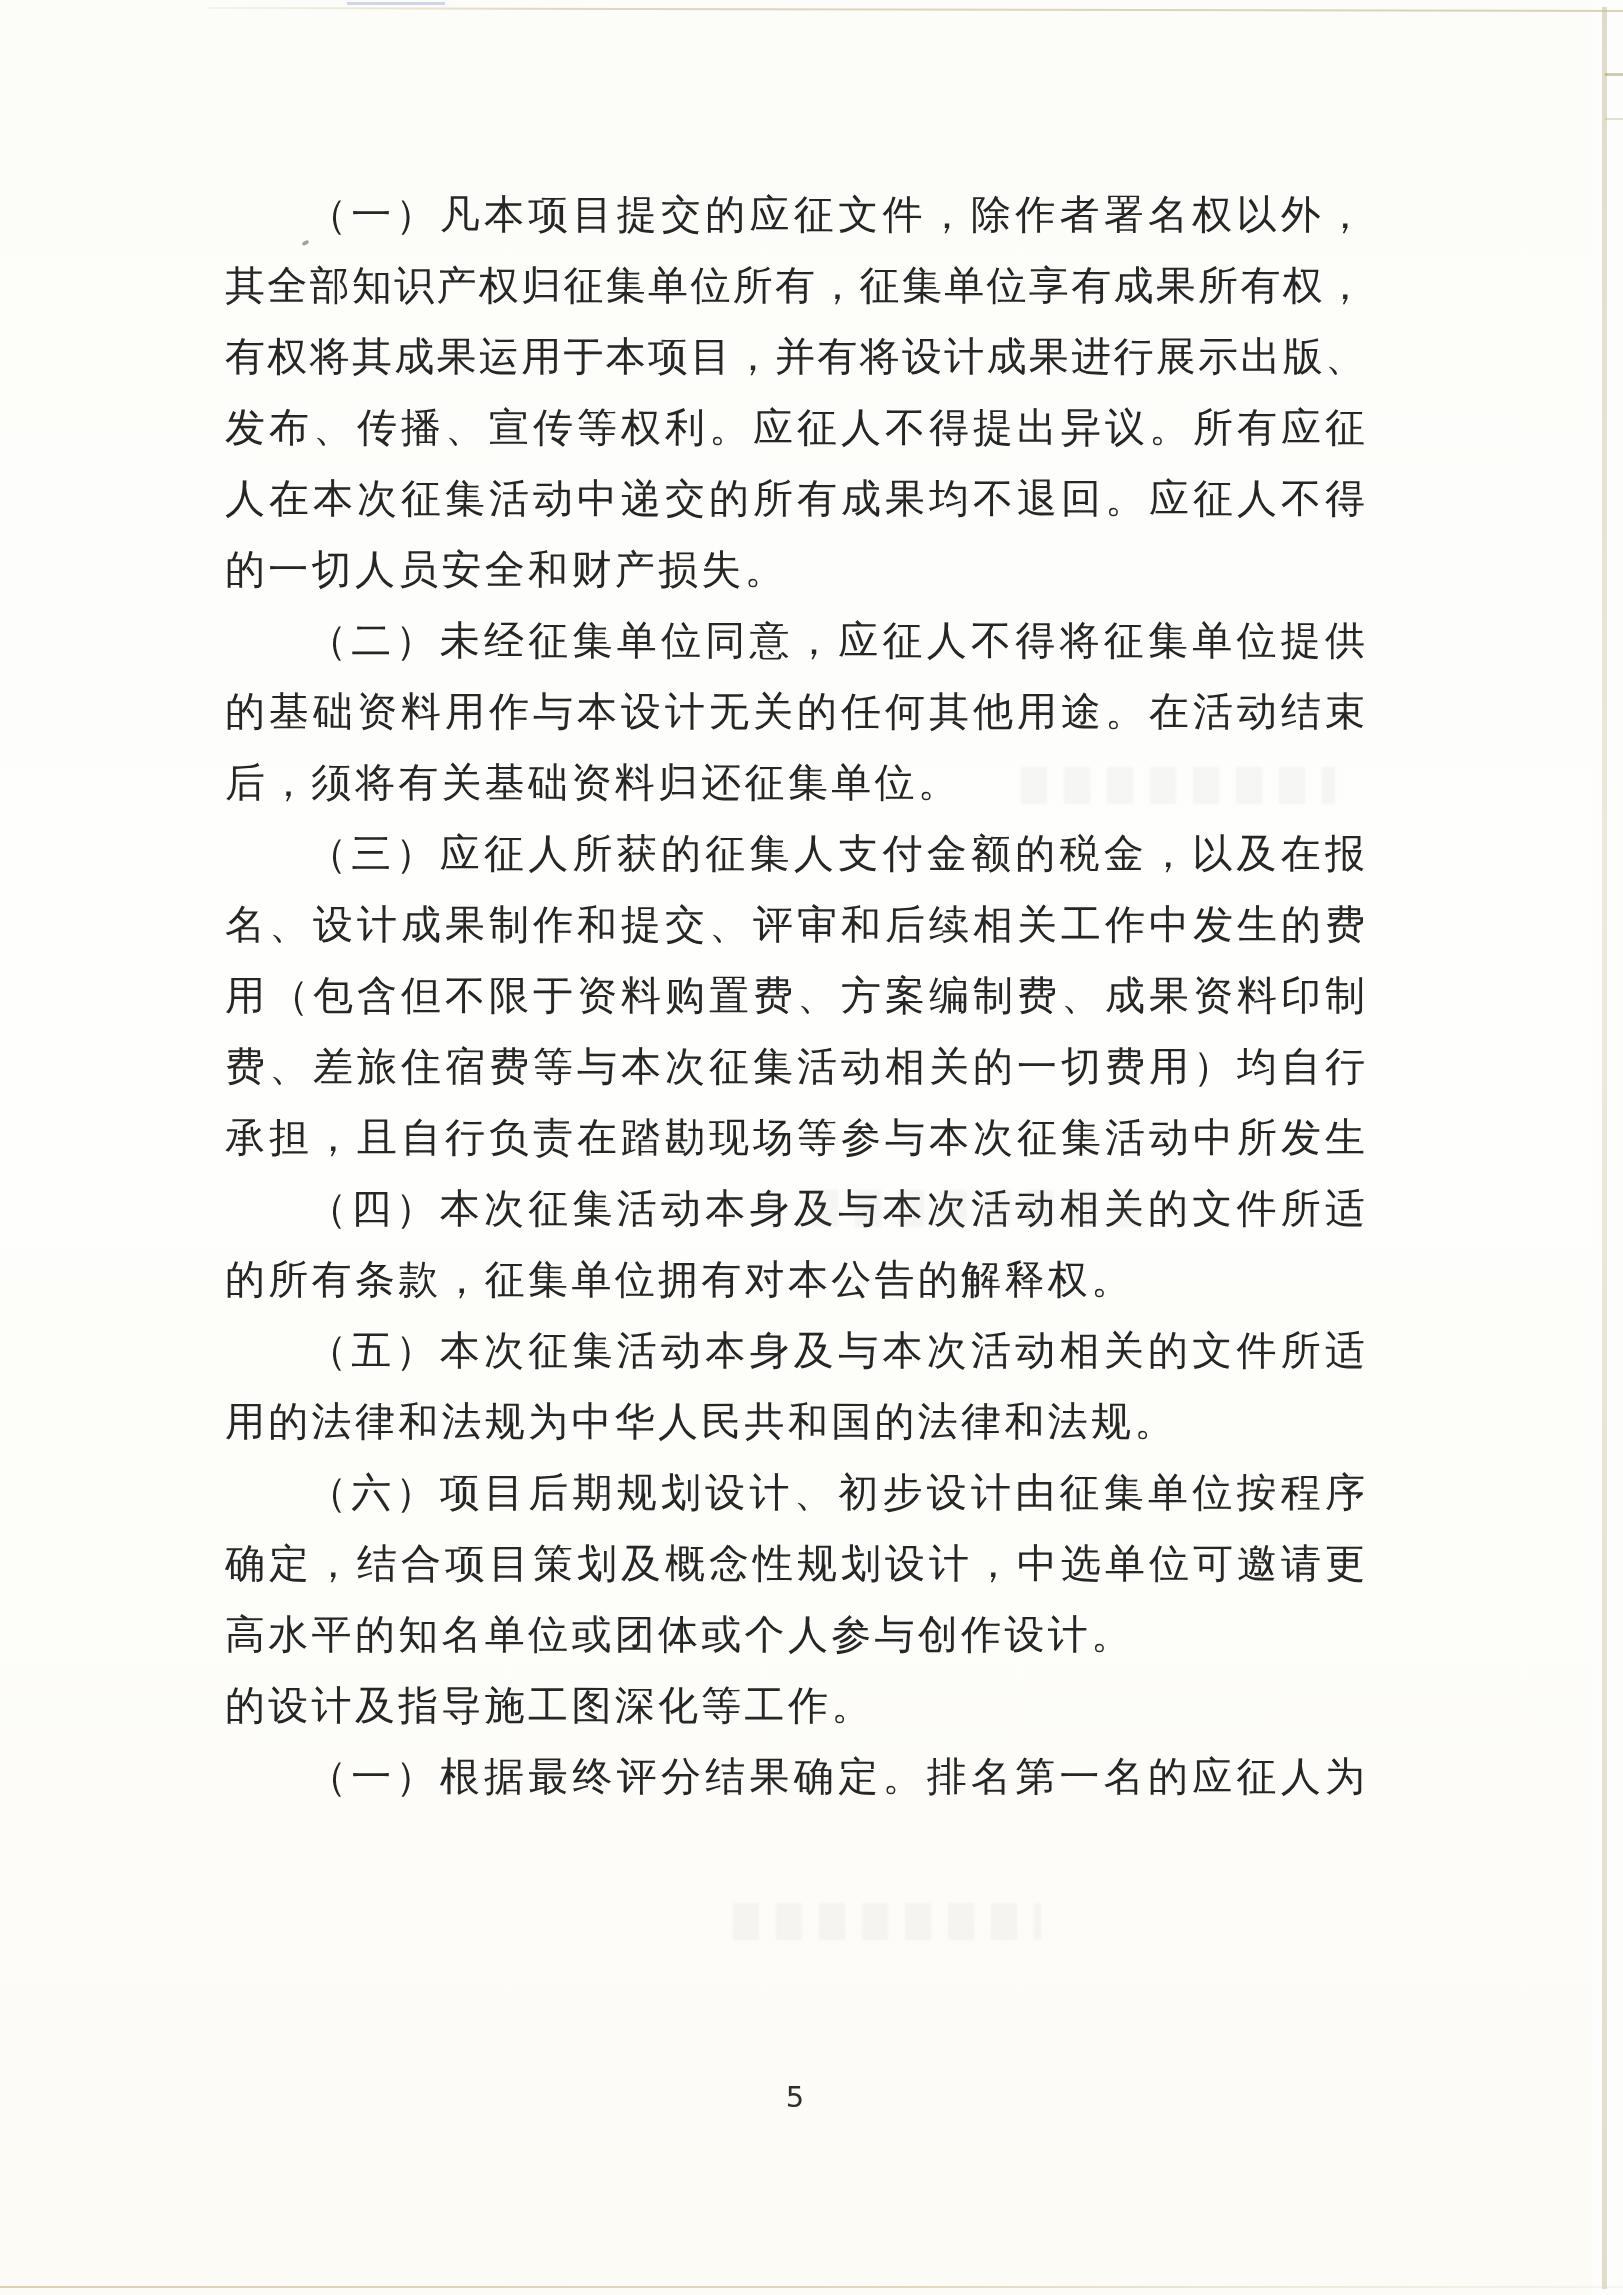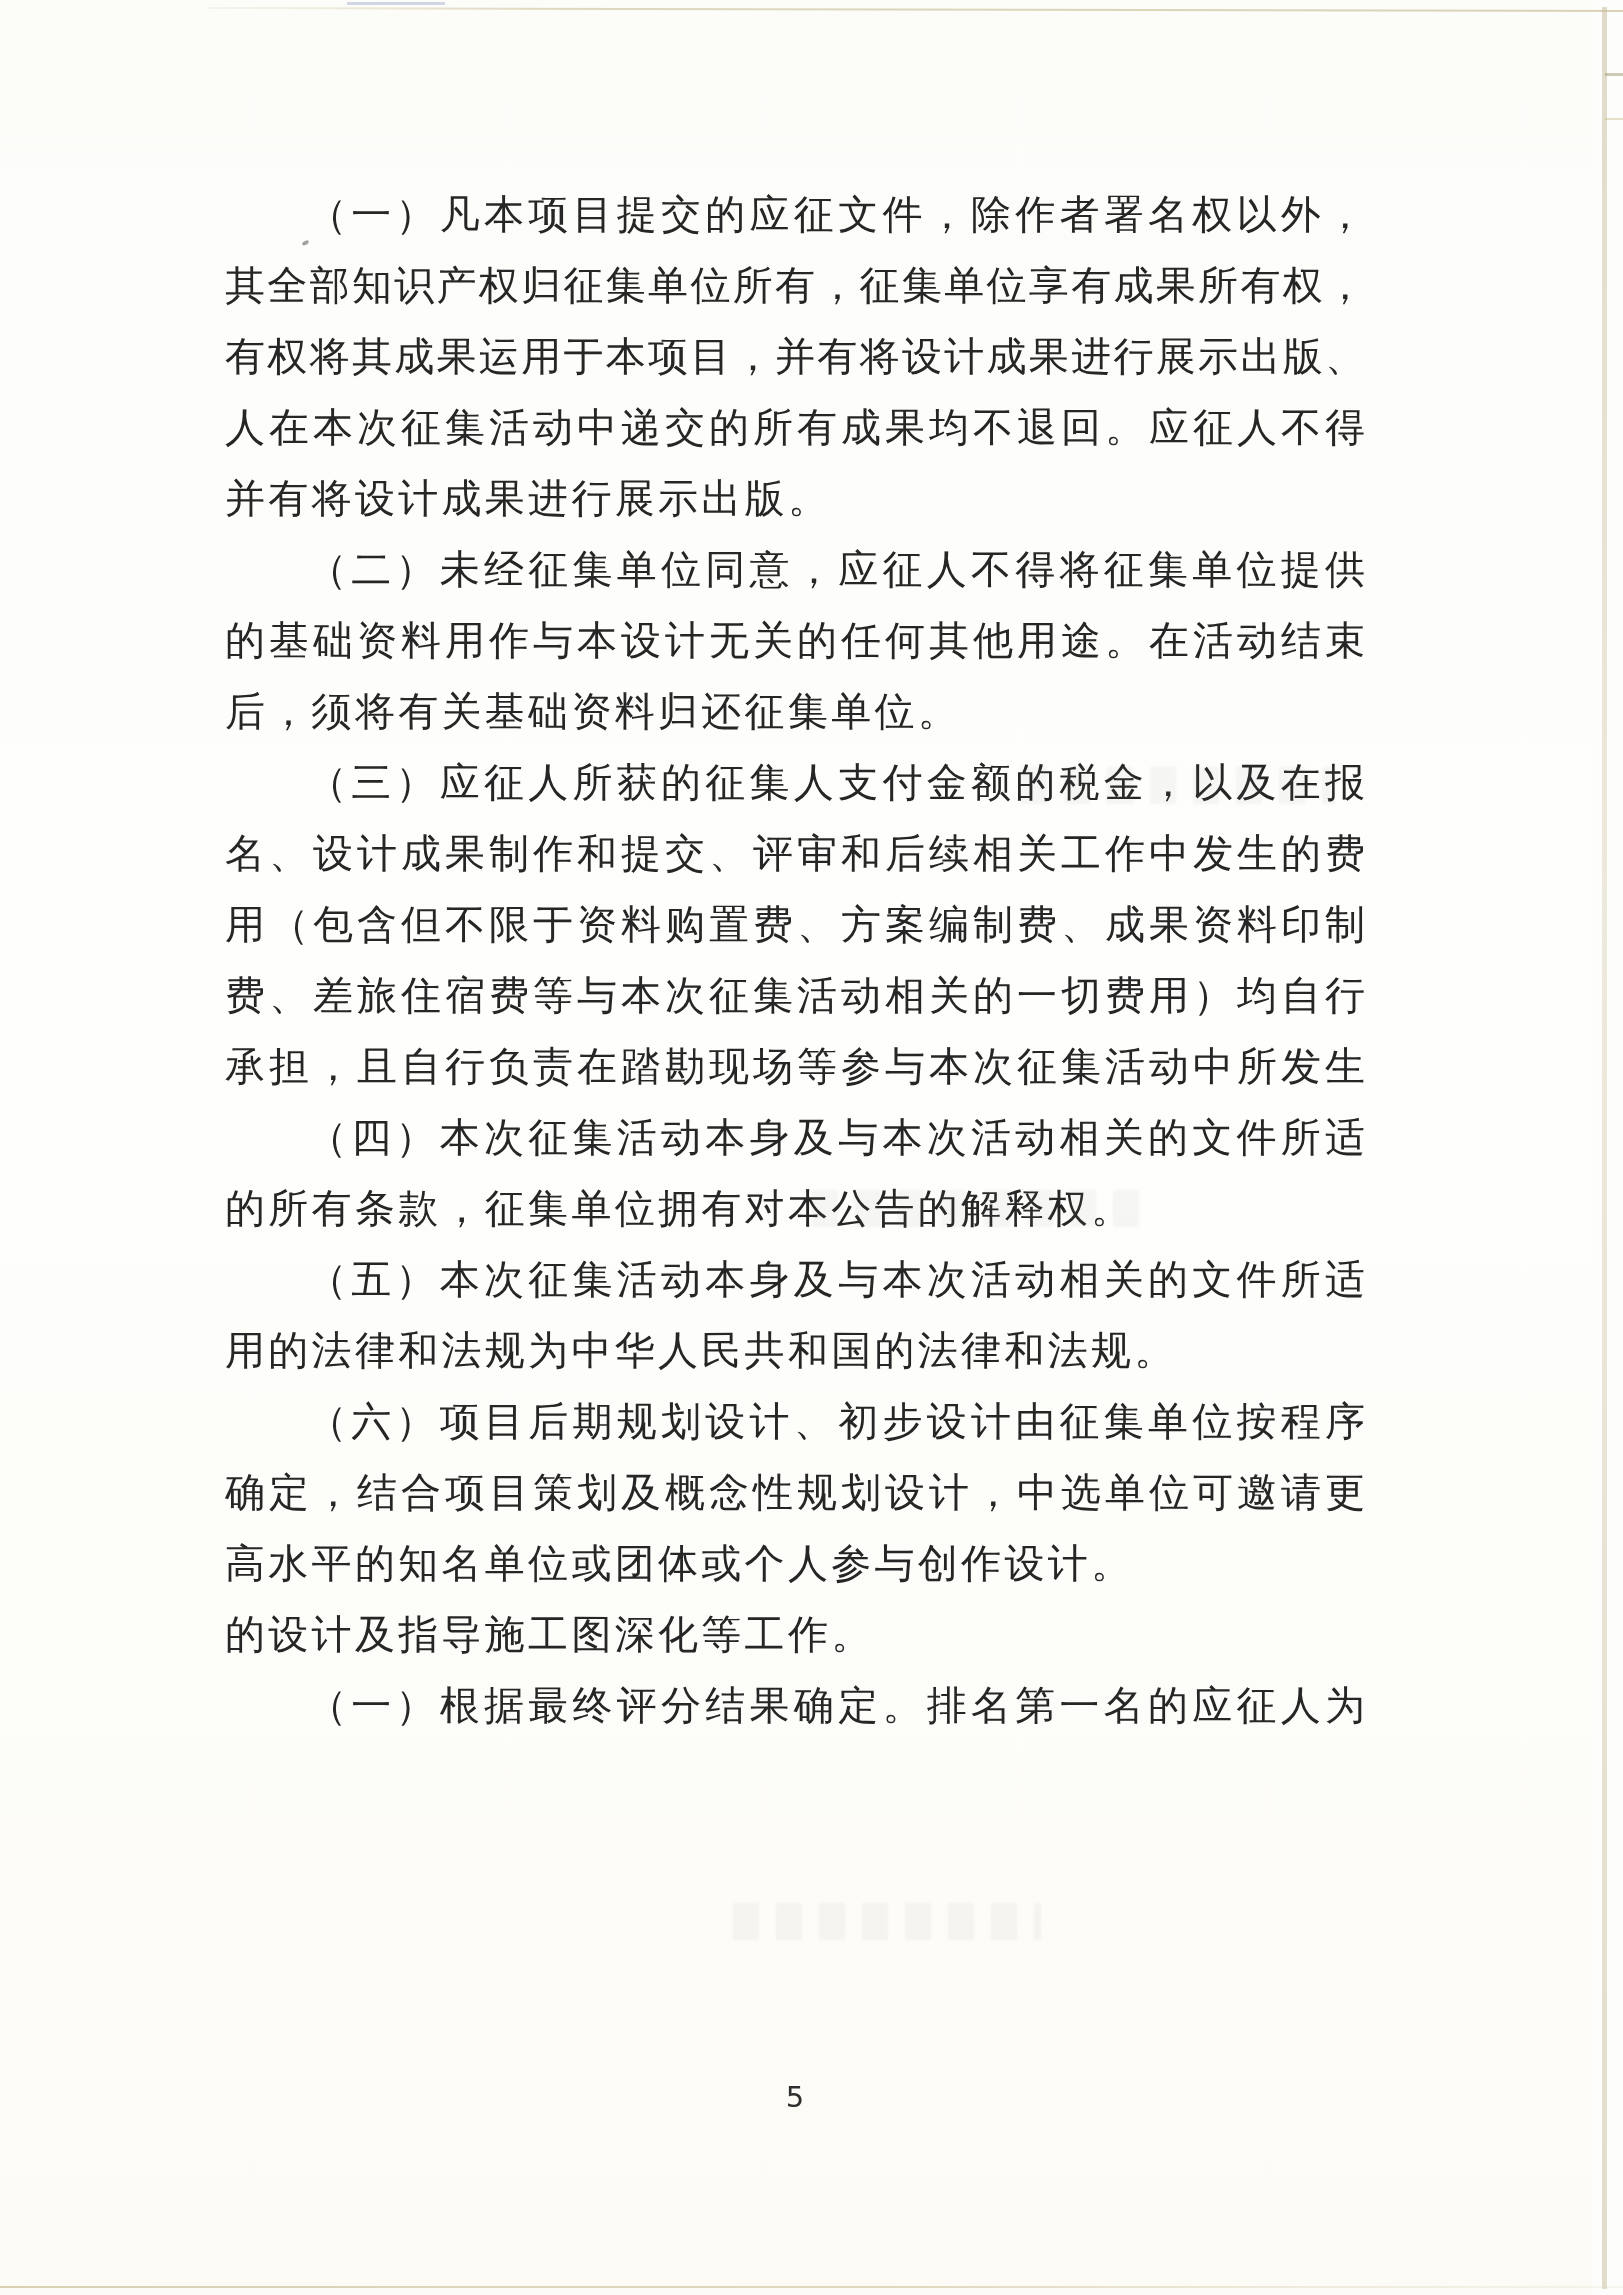--- a/index.html
+++ b/index.html
@@ -117,22 +117,23 @@
 </style>
 </head>
 <body>
 
 <div class="sheet">
 
   <div class="doc-body">
       <div class="line para-first fill">（一）凡本项目提交的应征文件，除作者署名权以外，</div>
       <div class="line para-body fill">其全部知识产权归征集单位所有，征集单位享有成果所有权，</div>
       <div class="line para-body fill">有权将其成果运用于本项目，并有将设计成果进行展示出版、</div>
+      <div class="line para-body fill">发布、传播、宣传等权利。应征人不得提出异议。所有应征</div>
       <div class="line para-body fill">人在本次征集活动中递交的所有成果均不退回。应征人不得</div>
-      <div class="line para-body">并有将设计成果进行展示出版。</div>
+      <div class="line para-body">的一切人员安全和财产损失。</div>
       <div class="line para-first fill">（二）未经征集单位同意，应征人不得将征集单位提供</div>
       <div class="line para-body fill">的基础资料用作与本设计无关的任何其他用途。在活动结束</div>
       <div class="line para-body">后，须将有关基础资料归还征集单位。</div>
       <div class="line para-first fill">（三）应征人所获的征集人支付金额的税金，以及在报</div>
       <div class="line para-body fill">名、设计成果制作和提交、评审和后续相关工作中发生的费</div>
       <div class="line para-body fill">用（包含但不限于资料购置费、方案编制费、成果资料印制</div>
       <div class="line para-body fill">费、差旅住宿费等与本次征集活动相关的一切费用）均自行</div>
       <div class="line para-body fill">承担，且自行负责在踏勘现场等参与本次征集活动中所发生</div>
       <div class="line para-first fill">（四）本次征集活动本身及与本次活动相关的文件所适</div>
       <div class="line para-body">的所有条款，征集单位拥有对本公告的解释权。</div>

